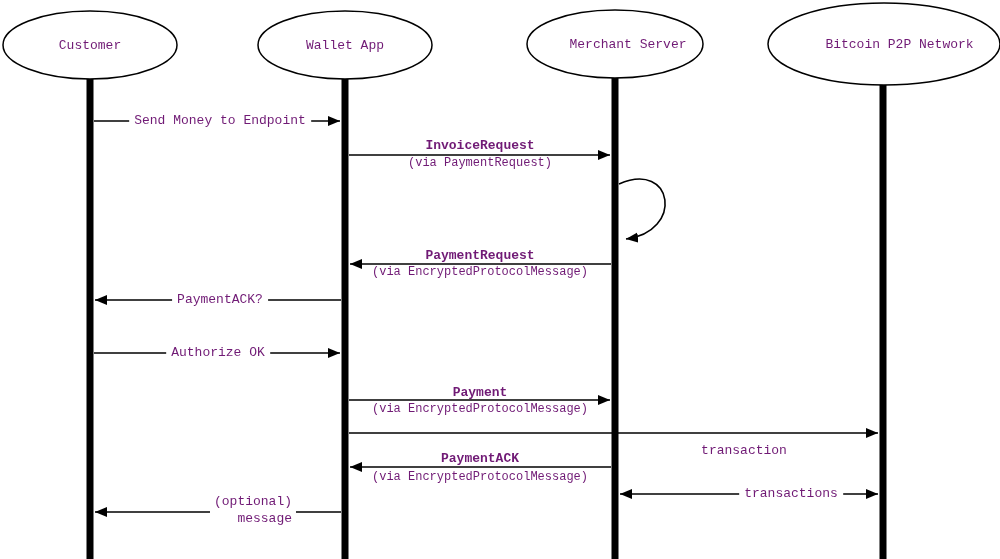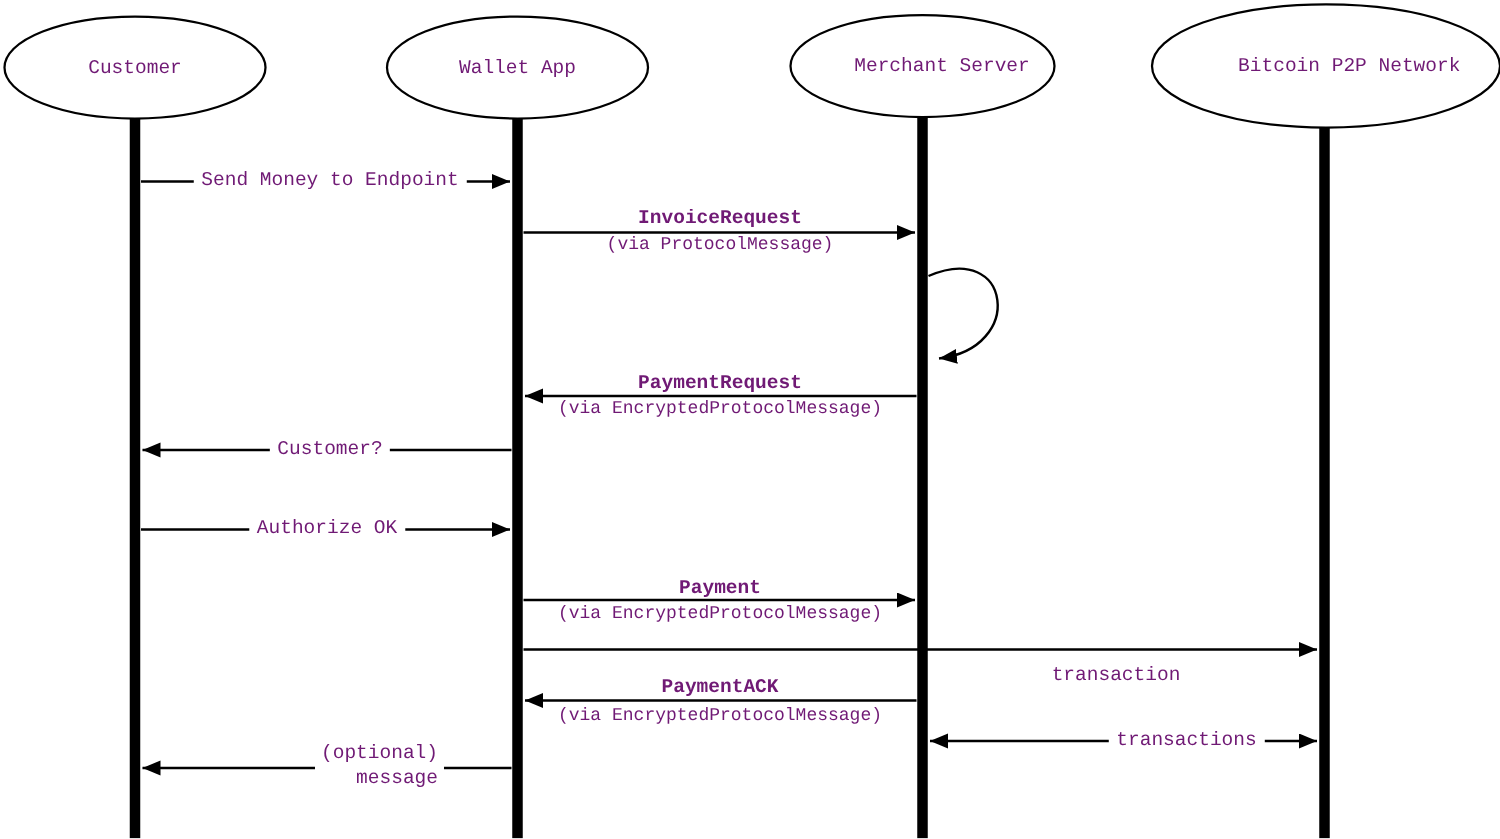--- a/index.html
+++ b/index.html
@@ -57,27 +57,27 @@
   </svg>
 
   <div class="lbl pname" style="left:90px;top:45px;">Customer</div>
   <div class="lbl pname" style="left:345px;top:45px;">Wallet App</div>
   <div class="lbl pname" style="left:615px;top:44px;margin-left:13px;">Merchant Server</div>
   <div class="lbl pname" style="left:884px;top:44px;padding-left:31px;">Bitcoin P2P Network</div>
 
   <div class="lbl onln" style="left:220px;top:120px;">Send Money to Endpoint</div>
 
   <div class="lbl b" style="left:480px;top:145px;">InvoiceRequest</div>
-  <div class="lbl sub" style="left:480px;top:163px;">(via ProtocolMessage)</div>
+  <div class="lbl sub" style="left:480px;top:163px;">(via PaymentRequest)</div>
 
 
   <div class="lbl b" style="left:480px;top:255px;">PaymentRequest</div>
   <div class="lbl sub" style="left:480px;top:272px;">(via EncryptedProtocolMessage)</div>
 
-  <div class="lbl onln" style="left:220px;top:299px;">Customer?</div>
+  <div class="lbl onln" style="left:220px;top:299px;">PaymentACK?</div>
   <div class="lbl onln" style="left:218px;top:352px;">Authorize OK</div>
 
   <div class="lbl b" style="left:480px;top:392px;">Payment</div>
   <div class="lbl sub" style="left:480px;top:409px;">(via EncryptedProtocolMessage)</div>
 
   <div class="lbl onln" style="left:744px;top:432px;margin-top:18px;">transaction</div>
 
   <div class="lbl b" style="left:480px;top:458px;">PaymentACK</div>
   <div class="lbl sub" style="left:480px;top:477px;">(via EncryptedProtocolMessage)</div>
 

